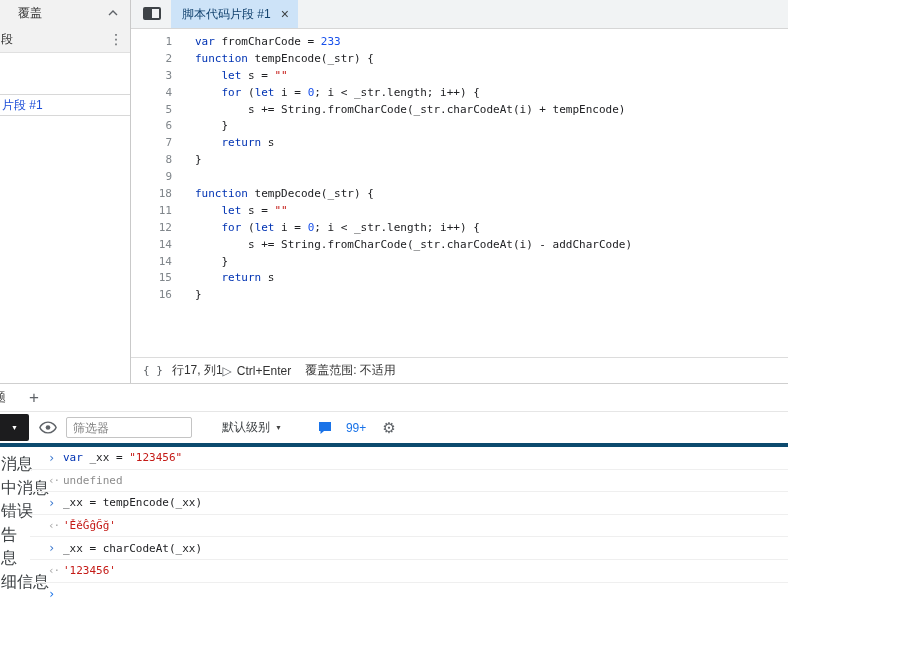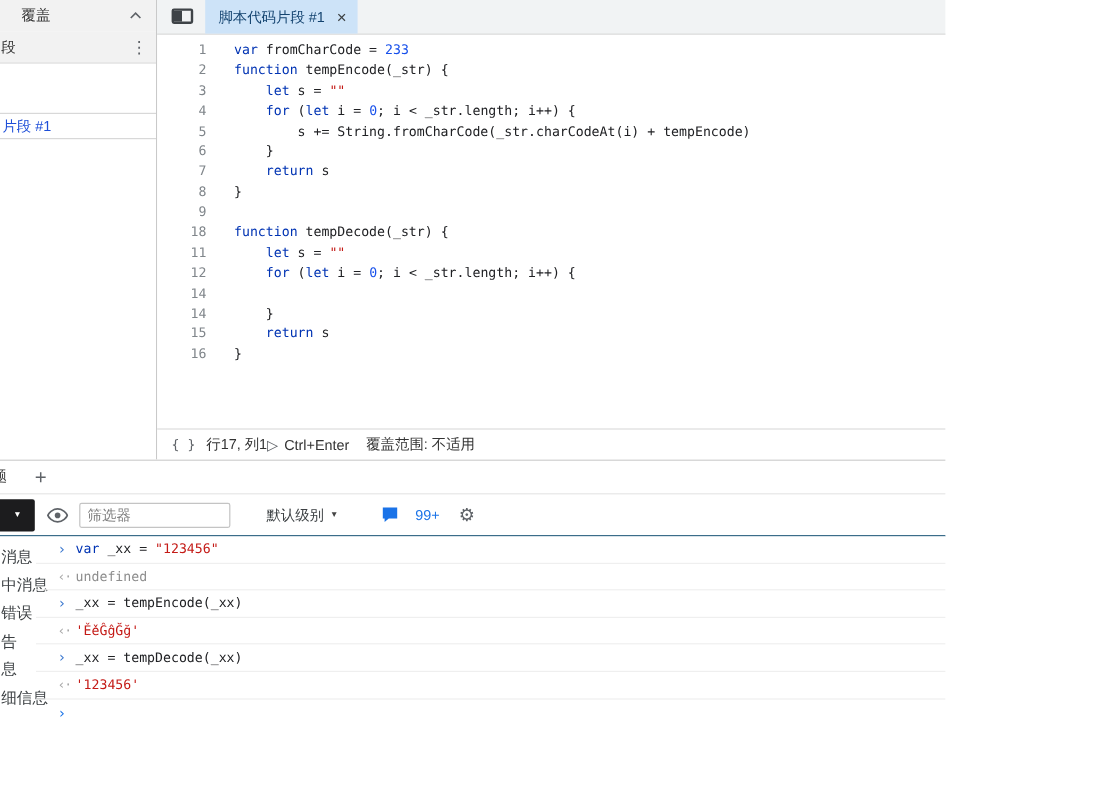--- a/index.html
+++ b/index.html
@@ -36,33 +36,33 @@
   .statusbar .linecol{margin-right:0;}
   .statusbar .play{color:#5f6368;font-size:12px;margin-right:5px;}
   .statusbar .hint{margin-right:14px;}
 
   
   .drawer{position:absolute;top:383px;left:0;right:0;bottom:0;border-top:1px solid #cfcfcf;background:#fff;box-sizing:border-box;}
   .drawer-tabs{height:27px;display:flex;align-items:center;border-bottom:1px solid #e6e6e6;}
   .drawer-tabs .partial-tab{font-size:12px;color:#333;margin-left:-6px;}
   .drawer-tabs .add{font-size:17px;color:#5f6368;margin-left:23px;line-height:1;}
 
-  .console-toolbar{height:35px;display:flex;align-items:center;border-bottom:1px solid #0c4a6e;box-sizing:border-box;}
+  .console-toolbar{height:35px;display:flex;align-items:center;border-bottom:4px solid #0c4a6e;box-sizing:border-box;}
   .frame-dd{width:29px;height:27px;background:#1c1c1e;color:#fff;display:flex;align-items:center;justify-content:center;font-size:7px;flex:none;border-radius:0 2px 2px 0;}
   .eye{margin:0 9px 0 10px;display:flex;align-items:center;}
   .filter{width:112px;height:19px;border:1px solid #c4c4c4;border-radius:2px;font-size:12px;padding:0 6px;color:#333;font-family:"Liberation Sans",sans-serif;}
   .filter::placeholder{color:#7d7d7d;}
   .level{margin-left:30px;font-size:12px;color:#3c4043;display:flex;align-items:center;gap:5px;}
   .level .dd{font-size:7px;color:#444;}
   .badge{margin-left:36px;display:flex;align-items:flex-start;gap:14px;color:#1a73e8;font-size:12px;}
   .gear{margin-left:16px;font-size:15px;color:#5f6368;}
 
   .console-body{position:absolute;top:63px;bottom:0;left:0;right:0;display:flex;background:#fff;}
   .console-sidebar{width:30px;flex:none;padding-top:5px;box-sizing:border-box;overflow:visible;}
-  .cs-item{height:23.5px;line-height:23.5px;font-size:13px;color:#3c4043;white-space:nowrap;padding-left:1px;}
+  .cs-item{height:23.5px;line-height:23.5px;font-size:16px;color:#3c4043;white-space:nowrap;padding-left:1px;}
   .console-messages{flex:1;font-family:"DejaVu Sans Mono","Liberation Mono",monospace;font-size:11px;}
   .crow{height:22.6px;border-bottom:1px solid #efefef;display:flex;align-items:center;padding-left:18px;box-sizing:border-box;}
   .crow.prompt{border-bottom:none;}
   .mark{width:15px;flex:none;font-size:12px;line-height:1;}
   .mark-in{color:#3b78cf;}
   .mark-out{color:#a8a8a8;letter-spacing:-1px;font-size:11px;}
   .mark-prompt{color:#1a73e8;}
   .ctext{white-space:pre;}
 </style>
 </head>
@@ -105,21 +105,21 @@
           <div class="cl"><span class="gut">3</span><span class="lc"><span class="tok-pl">    </span><span class="tok-kw">let</span><span class="tok-pl"> s = </span><span class="tok-str">""</span></span></div>
           <div class="cl"><span class="gut">4</span><span class="lc"><span class="tok-pl">    </span><span class="tok-kw">for</span><span class="tok-pl"> (</span><span class="tok-kw">let</span><span class="tok-pl"> i = </span><span class="tok-num">0</span><span class="tok-pl">; i &lt; _str.length; i++) {</span></span></div>
           <div class="cl"><span class="gut">5</span><span class="lc"><span class="tok-pl">        s += String.fromCharCode(_str.charCodeAt(i) + tempEncode)</span></span></div>
           <div class="cl"><span class="gut">6</span><span class="lc"><span class="tok-pl">    }</span></span></div>
           <div class="cl"><span class="gut">7</span><span class="lc"><span class="tok-pl">    </span><span class="tok-kw">return</span><span class="tok-pl"> s</span></span></div>
           <div class="cl"><span class="gut">8</span><span class="lc"><span class="tok-pl">}</span></span></div>
           <div class="cl"><span class="gut">9</span><span class="lc"></span></div>
           <div class="cl"><span class="gut">18</span><span class="lc"><span class="tok-kw">function</span><span class="tok-pl"> tempDecode(_str) {</span></span></div>
           <div class="cl"><span class="gut">11</span><span class="lc"><span class="tok-pl">    </span><span class="tok-kw">let</span><span class="tok-pl"> s = </span><span class="tok-str">""</span></span></div>
           <div class="cl"><span class="gut">12</span><span class="lc"><span class="tok-pl">    </span><span class="tok-kw">for</span><span class="tok-pl"> (</span><span class="tok-kw">let</span><span class="tok-pl"> i = </span><span class="tok-num">0</span><span class="tok-pl">; i &lt; _str.length; i++) {</span></span></div>
-          <div class="cl"><span class="gut">14</span></div>
+          <div class="cl"><span class="gut">14</span><span class="lc"><span class="tok-pl">        s += String.fromCharCode(_str.charCodeAt(i) - addCharCode)</span></span></div>
           <div class="cl"><span class="gut">14</span><span class="lc"><span class="tok-pl">    }</span></span></div>
           <div class="cl"><span class="gut">15</span><span class="lc"><span class="tok-pl">    </span><span class="tok-kw">return</span><span class="tok-pl"> s</span></span></div>
           <div class="cl"><span class="gut">16</span><span class="lc"><span class="tok-pl">}</span></span></div>
         </div>
 
       <div class="statusbar">
         <span class="braces">{ }</span>
         <span class="linecol">行17, 列1</span>
         <span class="play">▷</span>
         <span class="hint">Ctrl+Enter</span>
@@ -178,21 +178,21 @@
           <div class="crow">
             <span class="mark mark-in">›</span>
             <span class="ctext"><span class="tok-pl">_xx = tempEncode(_xx)</span></span>
           </div>
           <div class="crow">
             <span class="mark mark-out">‹·</span>
             <span class="ctext"><span class="tok-str">'ĚěĜĝĞğ'</span></span>
           </div>
           <div class="crow">
             <span class="mark mark-in">›</span>
-            <span class="ctext"><span class="tok-pl">_xx = tempDecode(_xx)</span></span>
+            <span class="ctext"><span class="tok-pl">_xx = charCodeAt(_xx)</span></span>
           </div>
           <div class="crow">
             <span class="mark mark-out">‹·</span>
             <span class="ctext"><span class="tok-str">'123456'</span></span>
           </div>
           <div class="crow prompt">
             <span class="mark mark-prompt">›</span>
             <span class="ctext"></span>
           </div>
         </div>

